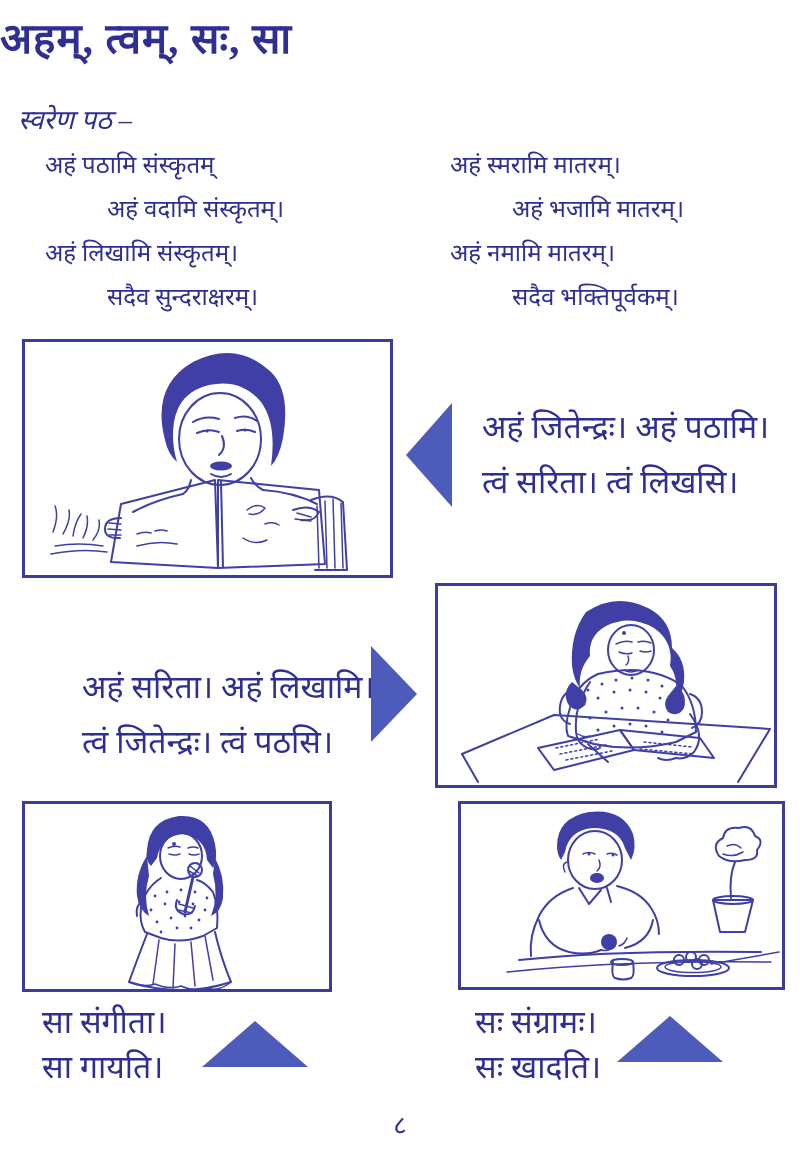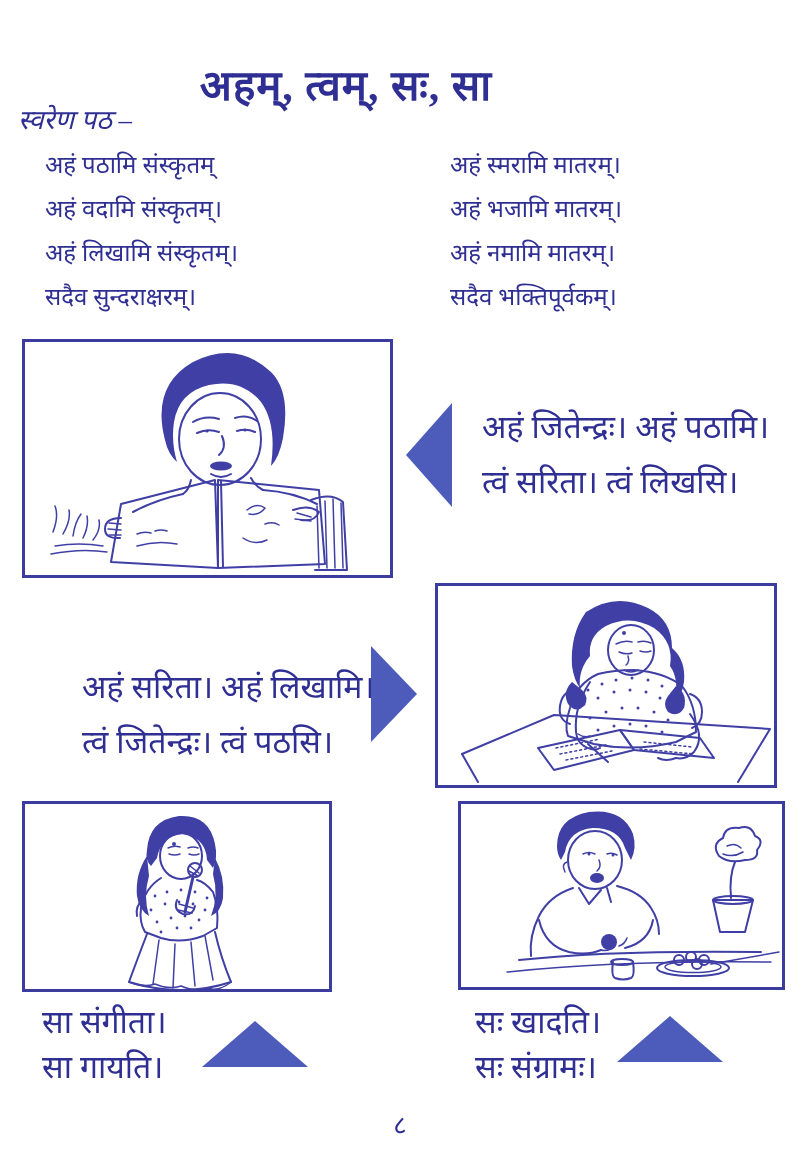--- a/index.html
+++ b/index.html
@@ -9,32 +9,32 @@
     --border:#3c3c9e;
   }
   html,body{margin:0;padding:0;background:#e8e8e8;}
   .page{
     position:relative;width:800px;height:1156px;margin:0 auto;
     background:#ffffff;overflow:hidden;
     font-family:"Liberation Serif","DejaVu Serif",serif;
     color:var(--ink);
   }
   .page-title{
-    position:absolute;top:8px;left:0;width:692px;text-align:center;
-    font-size:42px;font-weight:bold;letter-spacing:1px;margin-top:47px;
+    position:absolute;top:8px;left:0;width:692px;text-align:left;
+    font-size:42px;font-weight:bold;letter-spacing:1px;
   }
   .instruction{
     position:absolute;top:100px;left:18px;
     font-size:27px;font-style:italic;
   }
   .poem{position:absolute;top:143px;font-size:24px;line-height:44px;white-space:nowrap;}
   .poem-left{left:45px;}
   .poem-right{left:450px;}
   .vline{margin:0;}
-  .vline.indent{}
+  .vline.indent{margin-left:62px;}
   .frame{
     position:absolute;background:#fff;
     border:3px solid var(--border);
     box-sizing:border-box;
   }
   .frame svg{display:block;width:100%;height:100%;}
   .caption{position:absolute;font-size:32px;white-space:nowrap;}
   .caption .cline{margin:0;}
   .caption-mid .cline{line-height:55px;}
   .caption-bottom .cline{line-height:45px;}
@@ -295,21 +295,21 @@
   </div>
 
   <div class="caption caption-bottom" style="left:42px;top:1000px;">
     <div class="cline">सा संगीता।</div>
     <div class="cline">सा गायति।</div>
   </div>
 
   <div class="tri tri-up tri-up-left"></div>
 
   <div class="caption caption-bottom" style="left:475px;top:1000px;">
+    <div class="cline">सः संग्रामः।</div>
     <div class="cline">सः खादति।</div>
-    <div class="cline">सः संग्रामः।</div>
   </div>
 
   <div class="tri tri-up tri-up-right"></div>
 
   <div class="page-number">८</div>
 
 </div>
 
 </body></html>

